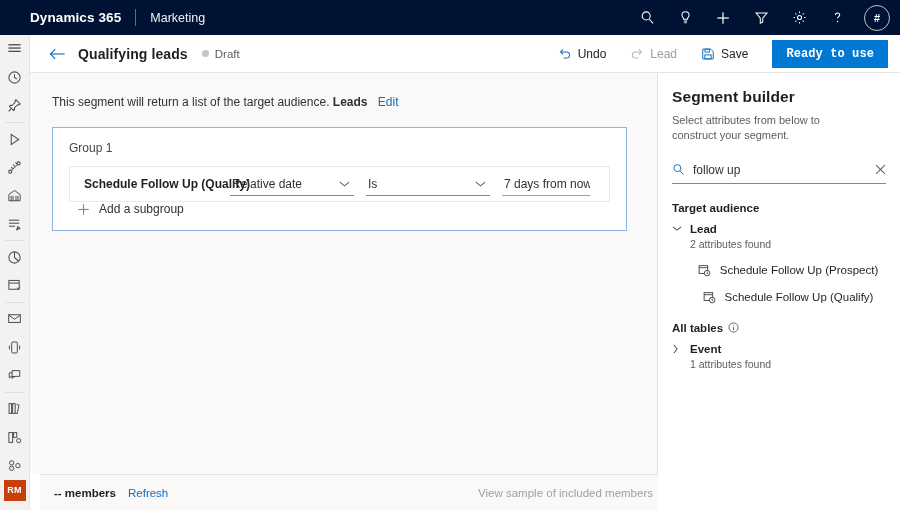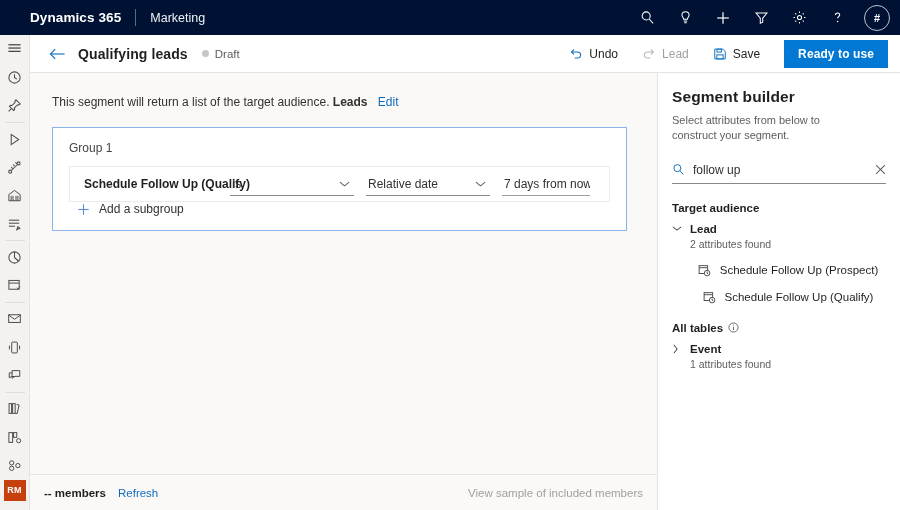--- a/index.html
+++ b/index.html
@@ -187,20 +187,21 @@
     color: #ffffff;
     font-size: 12px;
     font-weight: bold;
     display: flex;
     align-items: center;
     justify-content: center;
     padding: 0 14px;
     margin-left: 10px;
     cursor: pointer;
     letter-spacing: .1px;
+    font-family: Liberation Mono, monospace;
   }
 
   
   .canvas {
     position: absolute;
     top: 73px; left: 30px;
     width: 628px;
     height: 401px;
     background: #faf9f8;
     box-sizing: border-box;
@@ -282,21 +283,21 @@
     margin-left: 8px;
     cursor: pointer;
     width: fit-content;
   }
   .add-subgroup .plus { color: #5b8ed6; display: flex; align-items: center; }
   .add-subgroup .lbl { font-size: 12px; color: #323130; }
 
   
   .footer {
     position: absolute;
-    top: 474px; left: 30px;
+    top: 474px; left: 40px;
     width: 628px;
     height: 36px;
     background: #faf9f8;
     border-top: 1px solid #e6e4e2;
     border-right: 1px solid #e6e4e2;
     box-sizing: border-box;
     display: flex;
     align-items: center;
     padding: 0 14px 0 14px;
   }
@@ -612,38 +613,38 @@
       <span class="entity">Leads</span>
       <span class="edit-link">Edit</span>
     </div>
 
     <div class="group-card">
       <div class="group-label">Group 1</div>
 
       <div class="rule-row">
         <span class="rule-attr">Schedule Follow Up (Qualify)</span>
 
+        <div class="field field-type">
+          <span class="val">Relative date</span>
+          <span class="chev">
+            <svg width="11" height="8" viewBox="0 0 12 8" fill="none" stroke="currentColor" stroke-width="1.1">
+              <path d="M1 2l5 4 5-4"></path>
+            </svg>
+          </span>
+        </div>
+
         <div class="field field-operator">
           <span class="val">Is</span>
           <span class="chev">
             <svg width="11" height="8" viewBox="0 0 12 8" fill="none" stroke="currentColor" stroke-width="1.1">
               <path d="M1 2l5 4 5-4"></path>
             </svg>
           </span>
         </div>
 
-        <div class="field field-type">
-          <span class="val">Relative date</span>
-          <span class="chev">
-            <svg width="11" height="8" viewBox="0 0 12 8" fill="none" stroke="currentColor" stroke-width="1.1">
-              <path d="M1 2l5 4 5-4"></path>
-            </svg>
-          </span>
-        </div>
-
         <div class="field field-value">
           <span class="val">7 days from now</span>
         </div>
       </div>
 
       <div class="add-subgroup">
         <span class="plus">
           <svg width="13" height="13" viewBox="0 0 14 14" stroke="currentColor" stroke-width="1.2">
             <line x1="7" y1="1.4" x2="7" y2="12.6"></line>
               <line x1="1.4" y1="7" x2="12.6" y2="7"></line>

